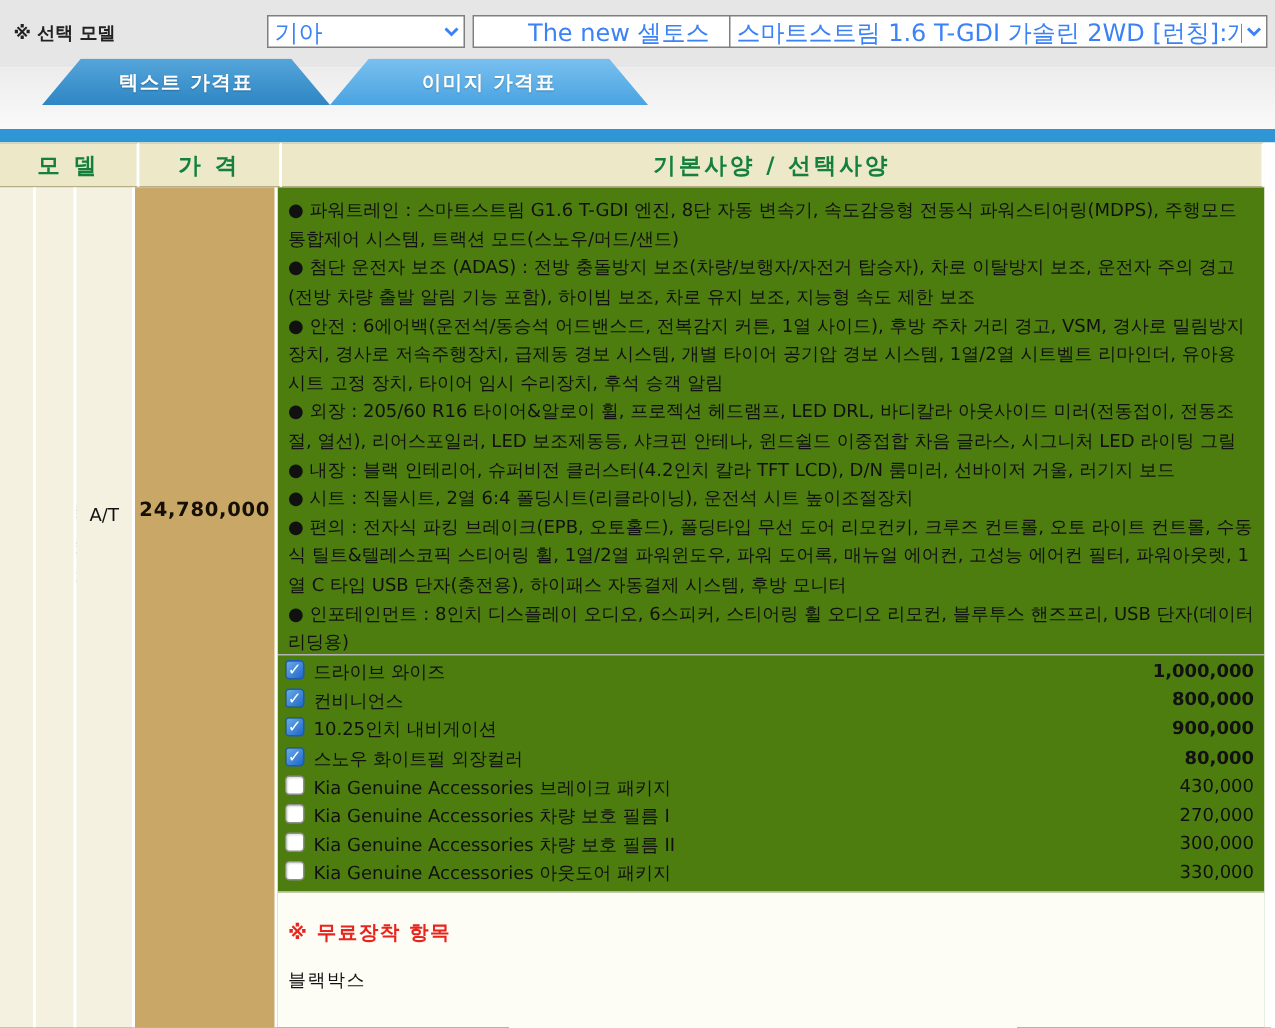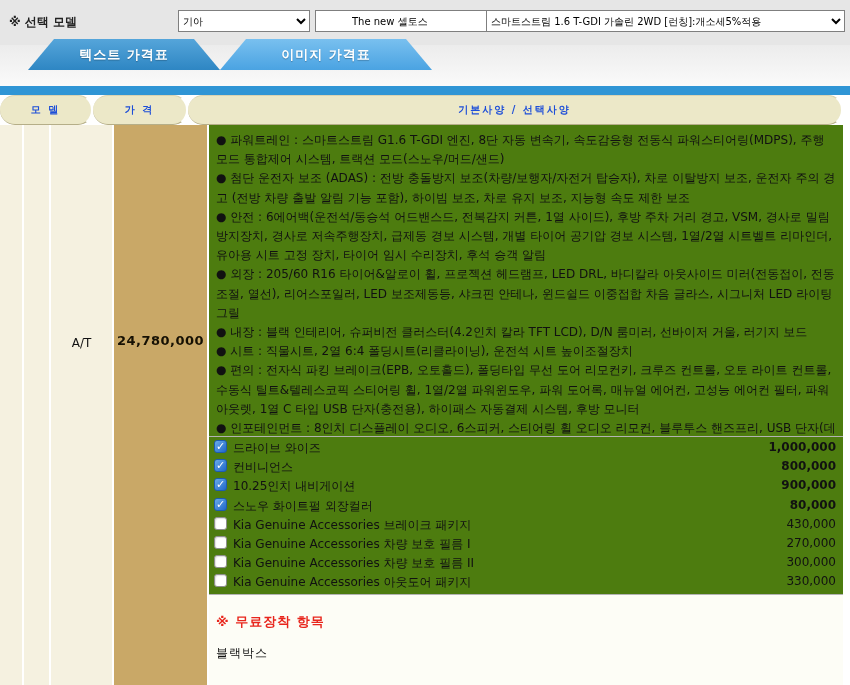--- a/index.html
+++ b/index.html
@@ -3,53 +3,53 @@
 <meta charset="utf-8">
 <style>
   * { margin:0; padding:0; box-sizing:border-box; }
   html,body { width:850px; height:685px; }
   body { font-family:"DejaVu Sans","Liberation Sans",sans-serif; background:#ffffff; overflow:hidden; color:#1a1a1a; }
   .page { width:850px; height:685px; display:flex; flex-direction:column; }
 
   
   .topbar { height:45px; background:#e6e6e6; position:relative; flex:0 0 auto; }
   .topbar-label { position:absolute; left:9px; top:14px; font-size:12px; font-weight:bold; color:#222; }
-  select.sel { position:absolute; top:10px; height:22px; font-size:10px; font-family:inherit;
-               border:1px solid #7f7f7f; background:#ffffff; color:#000000; border-radius:0; }
+  select.sel { position:absolute; top:10px; height:22px; font-size:16px; font-family:inherit;
+               border:1px solid #7f7f7f; background:#ffffff; color:#3b82f6; border-radius:0; }
   .sel-brand { left:178px; width:132px; }
   .sel-model { left:315px; width:202px;padding-left:32px; }
   .sel-trim  { left:486px; width:359px; }
 
   
   .tabstrip { height:41px; background:linear-gradient(#ececec,#fafafa); position:relative; flex:0 0 auto; }
   .tab { position:absolute; bottom:16px; height:31px; display:flex; align-items:center; justify-content:center;
          cursor:pointer; }
   .tab-label { color:#ffffff; font-weight:bold; font-size:13px; letter-spacing:1px; text-shadow:0 1px 1px rgba(0,0,0,0.25); }
   .tab1 { left:28px;  width:192px; background:linear-gradient(#55a5da,#2e86c3);
           clip-path:polygon(26px 0, calc(100% - 26px) 0, 100% 100%, 0 100%); }
   .tab2 { left:220px; width:212px; background:linear-gradient(#79c0ef,#4aa3e2);
           clip-path:polygon(26px 0, calc(100% - 26px) 0, 100% 100%, 0 100%); }
   .bluebar { height:9px; background:#2f95d5; flex:0 0 auto; }
 
   
   .thead { height:30px; display:flex; flex:0 0 auto; }
   .th { background:#ece8c8; border-right:2px solid #ffffff; border-top:1px solid #d9d3b2; border-bottom:1px solid #b5ae88;
         display:flex; align-items:center; justify-content:center;
-        font-size:10px; font-weight:bold; color:#1d4ed8; letter-spacing:2px;border-radius:15px; }
+        font-size:15px; font-weight:bold; color:#15803d; letter-spacing:2px; }
   .th-model { width:93px; }
   .th-price { width:95px; }
   .th-spec  { flex:1; }
   .th-rightstrip { width:7px; background:#ffffff; }
 
   
   .tbody { flex:1; display:flex; min-height:0; }
   .col { background:#f5f1e0; border-right:2px solid #ffffff; position:relative; }
   .col-trim { width:24px; }
   .col-mid  { width:27px; }
-  .col-at   { width:63px; }
+  .col-at   { width:39px; }
   .col-price{ width:95px; background:#c9a867; }
   .col-content { flex:1; background:#4d7c0f; display:flex; flex-direction:column; min-width:0; }
   .col-rightstrip { width:7px; background:#ffffff; }
 
   .trim-vert { position:absolute; top:205px; left:50%; transform:translateX(-50%);
                width:14px; word-break:break-all; text-align:center; font-size:12px; line-height:22px; color:#111;margin-left:40px; }
   .at-label { position:absolute; top:211px; left:0; width:100%; text-align:center; font-size:12px; color:#111; }
   .price-value { position:absolute; top:208px; left:0; width:100%; text-align:center;
                  font-size:13px; font-weight:bold; color:#151003; letter-spacing:0.5px; }
 

